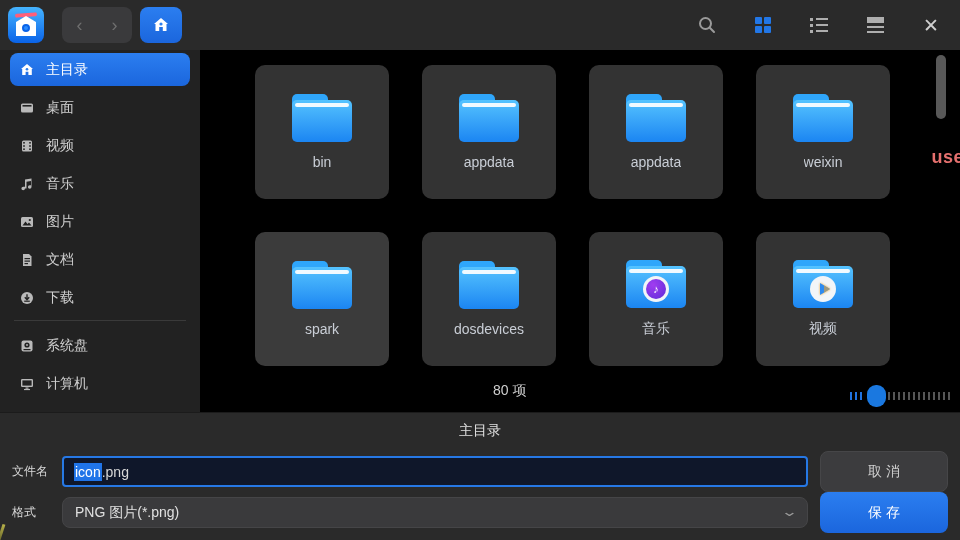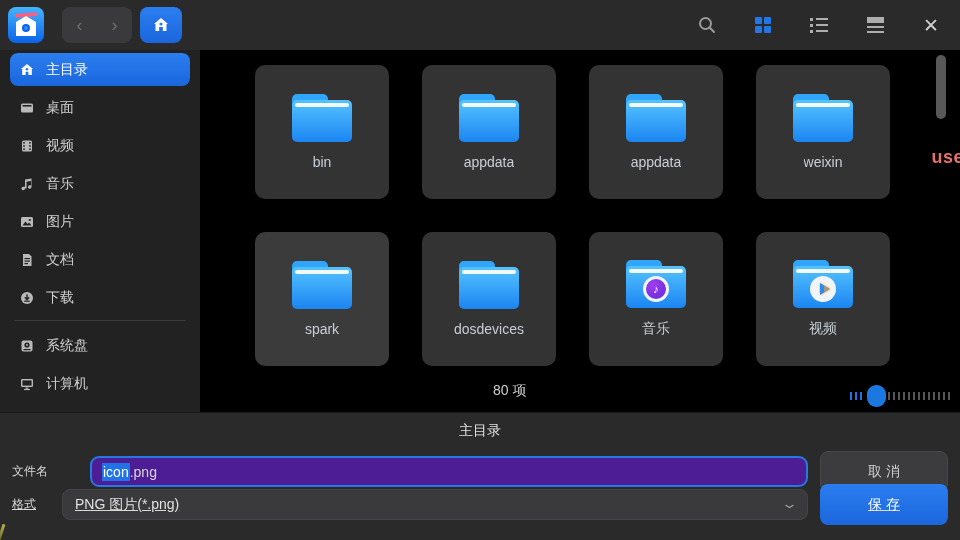--- a/index.html
+++ b/index.html
@@ -65,23 +65,23 @@
   .slider .ticks-r { width:64px; height:8px; background:repeating-linear-gradient(90deg,#565656 0 2px,transparent 2px 5px); }
 
   .vscroll { position:absolute; right:14px; top:5px; width:10px; height:64px; border-radius:5px; background:#585858; }
   .overlay-use { position:absolute; right:-4px; top:97px; color:#e5706e; font-size:18px; font-weight:bold; letter-spacing:0.5px; }
 
   
   .savepanel { flex:1; background:#2a2a2a; border-top:1px solid #1b1b1b; position:relative; padding:0 12px; }
   .loc-title { text-align:center; margin-top:9px; font-size:14px; color:#e0e0e0; }
   .frow { position:absolute; left:12px; right:12px; display:flex; align-items:center; }
   .frow.r1 { top:38px; }
-  .frow.r2 { top:71px;text-decoration:underline; }
+  .frow.r2 { top:79px; }
   .flabel { width:50px; flex:none; color:#d8d8d8; font-size:12px; }
-  .fileinput { flex:1; height:31px; background:#4c1d95; border:2px solid #2678e5; border-radius:9px; display:flex; align-items:center; padding:0 10px; font-size:14px;margin-left:28px; }
+  .fileinput { flex:1; height:31px; background:#0f172a; border:2px solid #2678e5; border-radius:4px; display:flex; align-items:center; padding:0 10px; font-size:14px; }
   .sel { background:#2074e8; color:#fff; padding:1px 1px; }
   .rest { color:#d8d8d8; }
   .btn { width:128px; height:41px; margin-left:12px; flex:none; border-radius:8px; display:flex; align-items:center; justify-content:center; font-size:14px; }
   .btn.cancel { background:#3c3c3e; border:1px solid #464648; color:#d0d0d0; }
   .btn.save { background:linear-gradient(180deg,#2b7ef0,#1b66dd); color:#fff; }
   .formatsel { flex:1; height:31px; background:#3a3a3c; border:1px solid #454547; border-radius:8px; display:flex; align-items:center; padding:0 12px; color:#e0e0e0; font-size:14px; position:relative; }
   .chev { position:absolute; right:12px; top:6px; color:#9a9a9a; font-size:13px; transform:scaleX(1.6); }
 
   .corner-artifact { position:absolute; left:0px; bottom:0px; width:3px; height:16px; background:linear-gradient(180deg,#b7b14a,#6f6d2c); transform:rotate(18deg); }
 </style>

